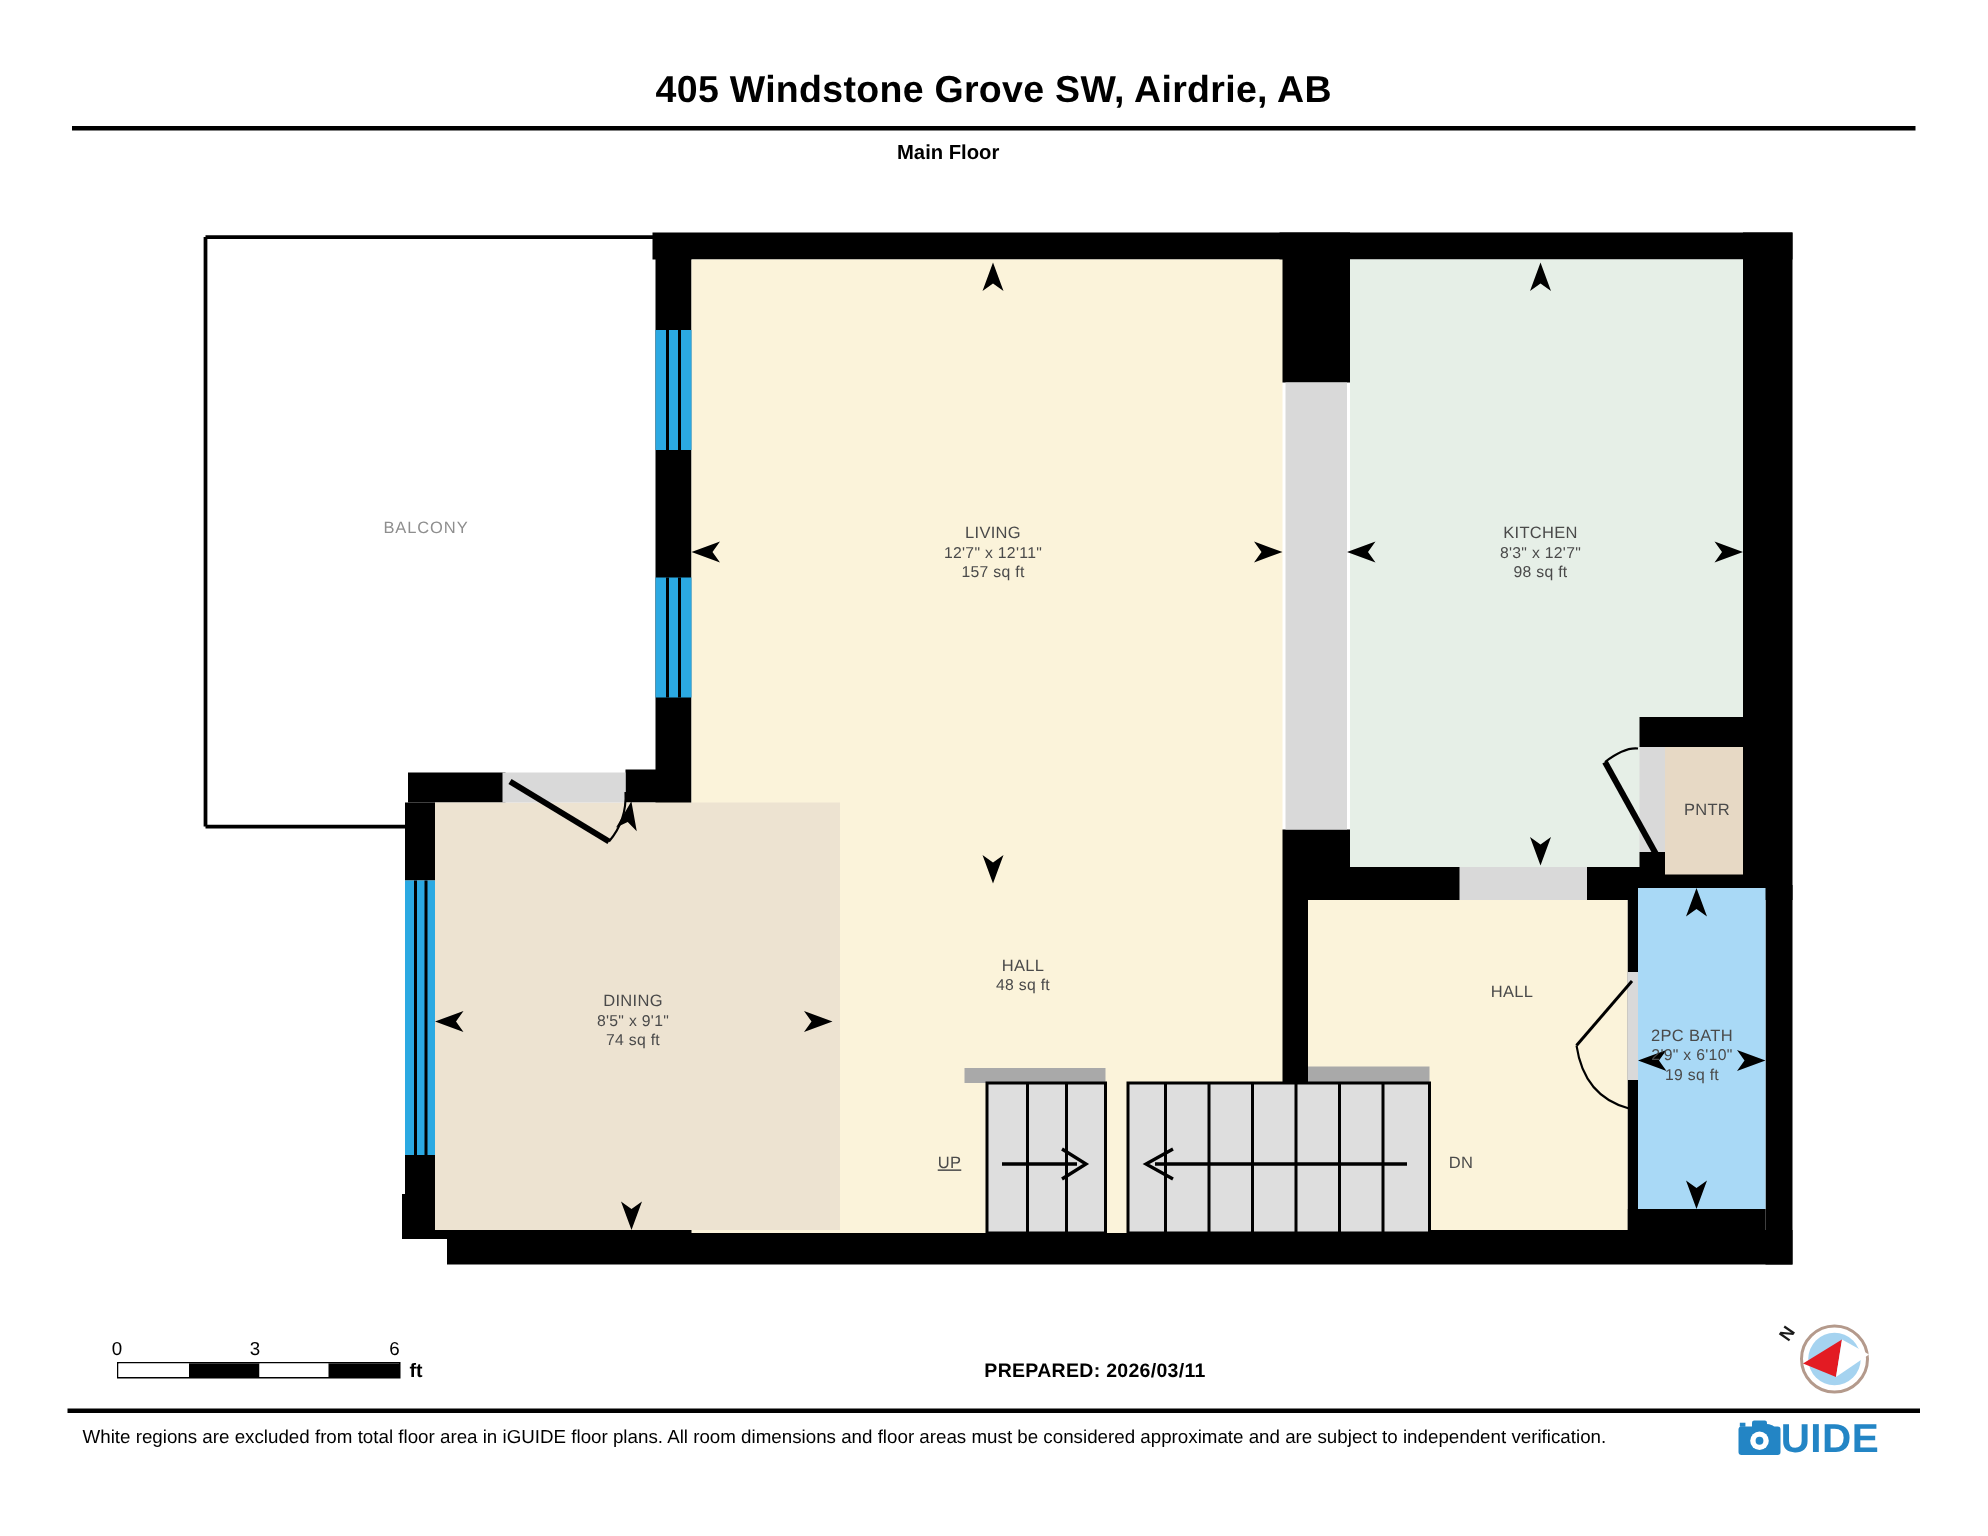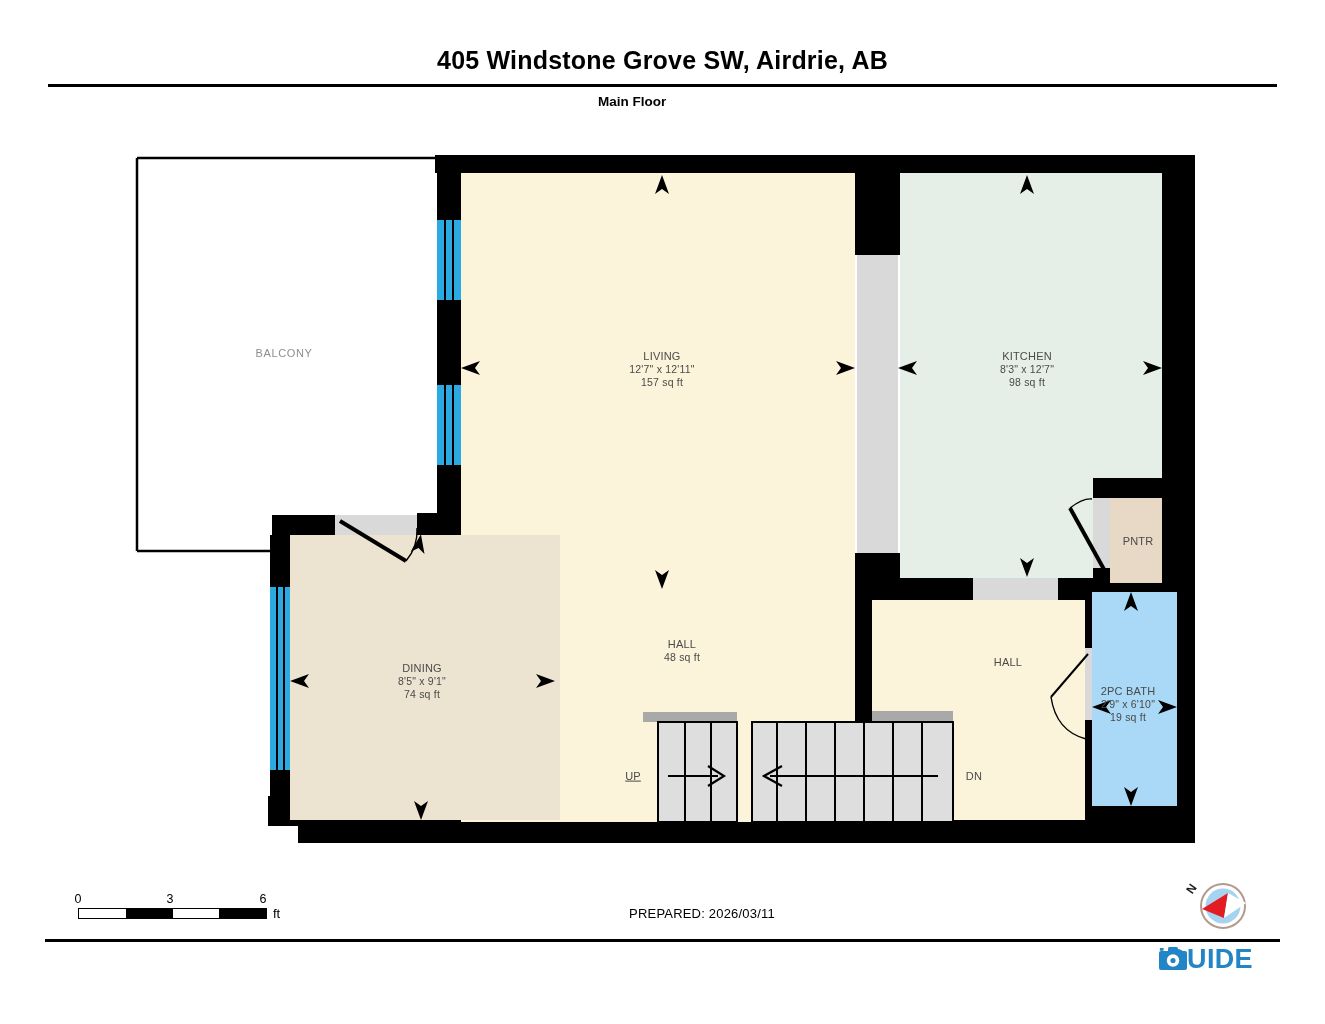--- a/index.html
+++ b/index.html
@@ -23,23 +23,23 @@
   .rule{position:absolute;left:48px;top:84px;width:1229px;height:3px;background:#000;}
   .subheader{position:absolute;left:598px;top:94px;display:flex;gap:14px;font-size:13.5px;}
   .subheader .floor{font-weight:bold;}
   .subheader .areas div{line-height:21px;}
   .scalebar{position:absolute;left:78px;top:908px;width:187px;height:9px;
             border:1.5px solid #000;display:flex;}
   .scalebar span{flex:1 0 25%;}
   .seg-b{background:#000;} .seg-w{background:#fff;}
   .ticks{position:absolute;top:892px;font-size:12.5px;}
   .tick{position:absolute;transform:translateX(-50%);}
-  .ft-unit{position:absolute;left:273px;top:906px;font-size:13px;}
-  .prepared{position:absolute;left:702px;top:906px;transform:translateX(-50%);
-            font-size:13px;font-weight:normal;letter-spacing:.2px;text-align:right;}
+  .ft-unit{position:absolute;left:273px;top:906px;font-size:13px;font-weight:bold;}
+  .prepared{position:absolute;left:730px;top:906px;transform:translateX(-50%);
+            font-size:13px;font-weight:bold;letter-spacing:.2px;text-align:right;}
   .north{position:absolute;left:1187px;top:882px;font-size:12px;font-weight:600;
          transform:rotate(-55deg);color:#1a1a1a;}
   .footrule{position:absolute;left:45px;top:939px;width:1235px;height:3px;background:#000;}
   .disclaimer{position:absolute;left:55px;top:951px;font-size:12.5px;color:#000;}
   .brand{position:absolute;left:1158px;top:946px;display:flex;align-items:center;gap:4px;}
   .brand .brand-text{font-size:27px;font-weight:700;color:var(--brand);
                      letter-spacing:.3px;line-height:1;}
   .updn{font-size:11px;color:#4a4a4a;}
 </style>
 </head>
@@ -228,20 +228,21 @@
       <span class="seg-b"></span>
       <span class="seg-w"></span>
       <span class="seg-b"></span>
   </div>
   <div class="ft-unit">ft</div>
 
   <div class="prepared">PREPARED: 2026/03/11</div>
   <div class="north">N</div>
 
   <div class="footrule"></div>
+  <div class="disclaimer">White regions are excluded from total floor area in iGUIDE floor plans. All room dimensions and floor areas must be considered approximate and are subject to independent verification.</div>
   <div class="brand">
     <svg width="30" height="25" viewBox="0 0 30 25">
       <rect x="1" y="5" width="28" height="19" rx="2" style="fill:var(--brand)"></rect>
       <rect x="10" y="1" width="10" height="7" rx="1.5" style="fill:var(--brand)"></rect>
       <circle cx="15" cy="14.5" r="6.2" fill="#ffffff"></circle>
       <circle cx="15" cy="14.5" r="2.6" style="fill:var(--brand)"></circle>
     </svg>
     <span class="brand-text">iGUIDE</span>
   </div>
 

